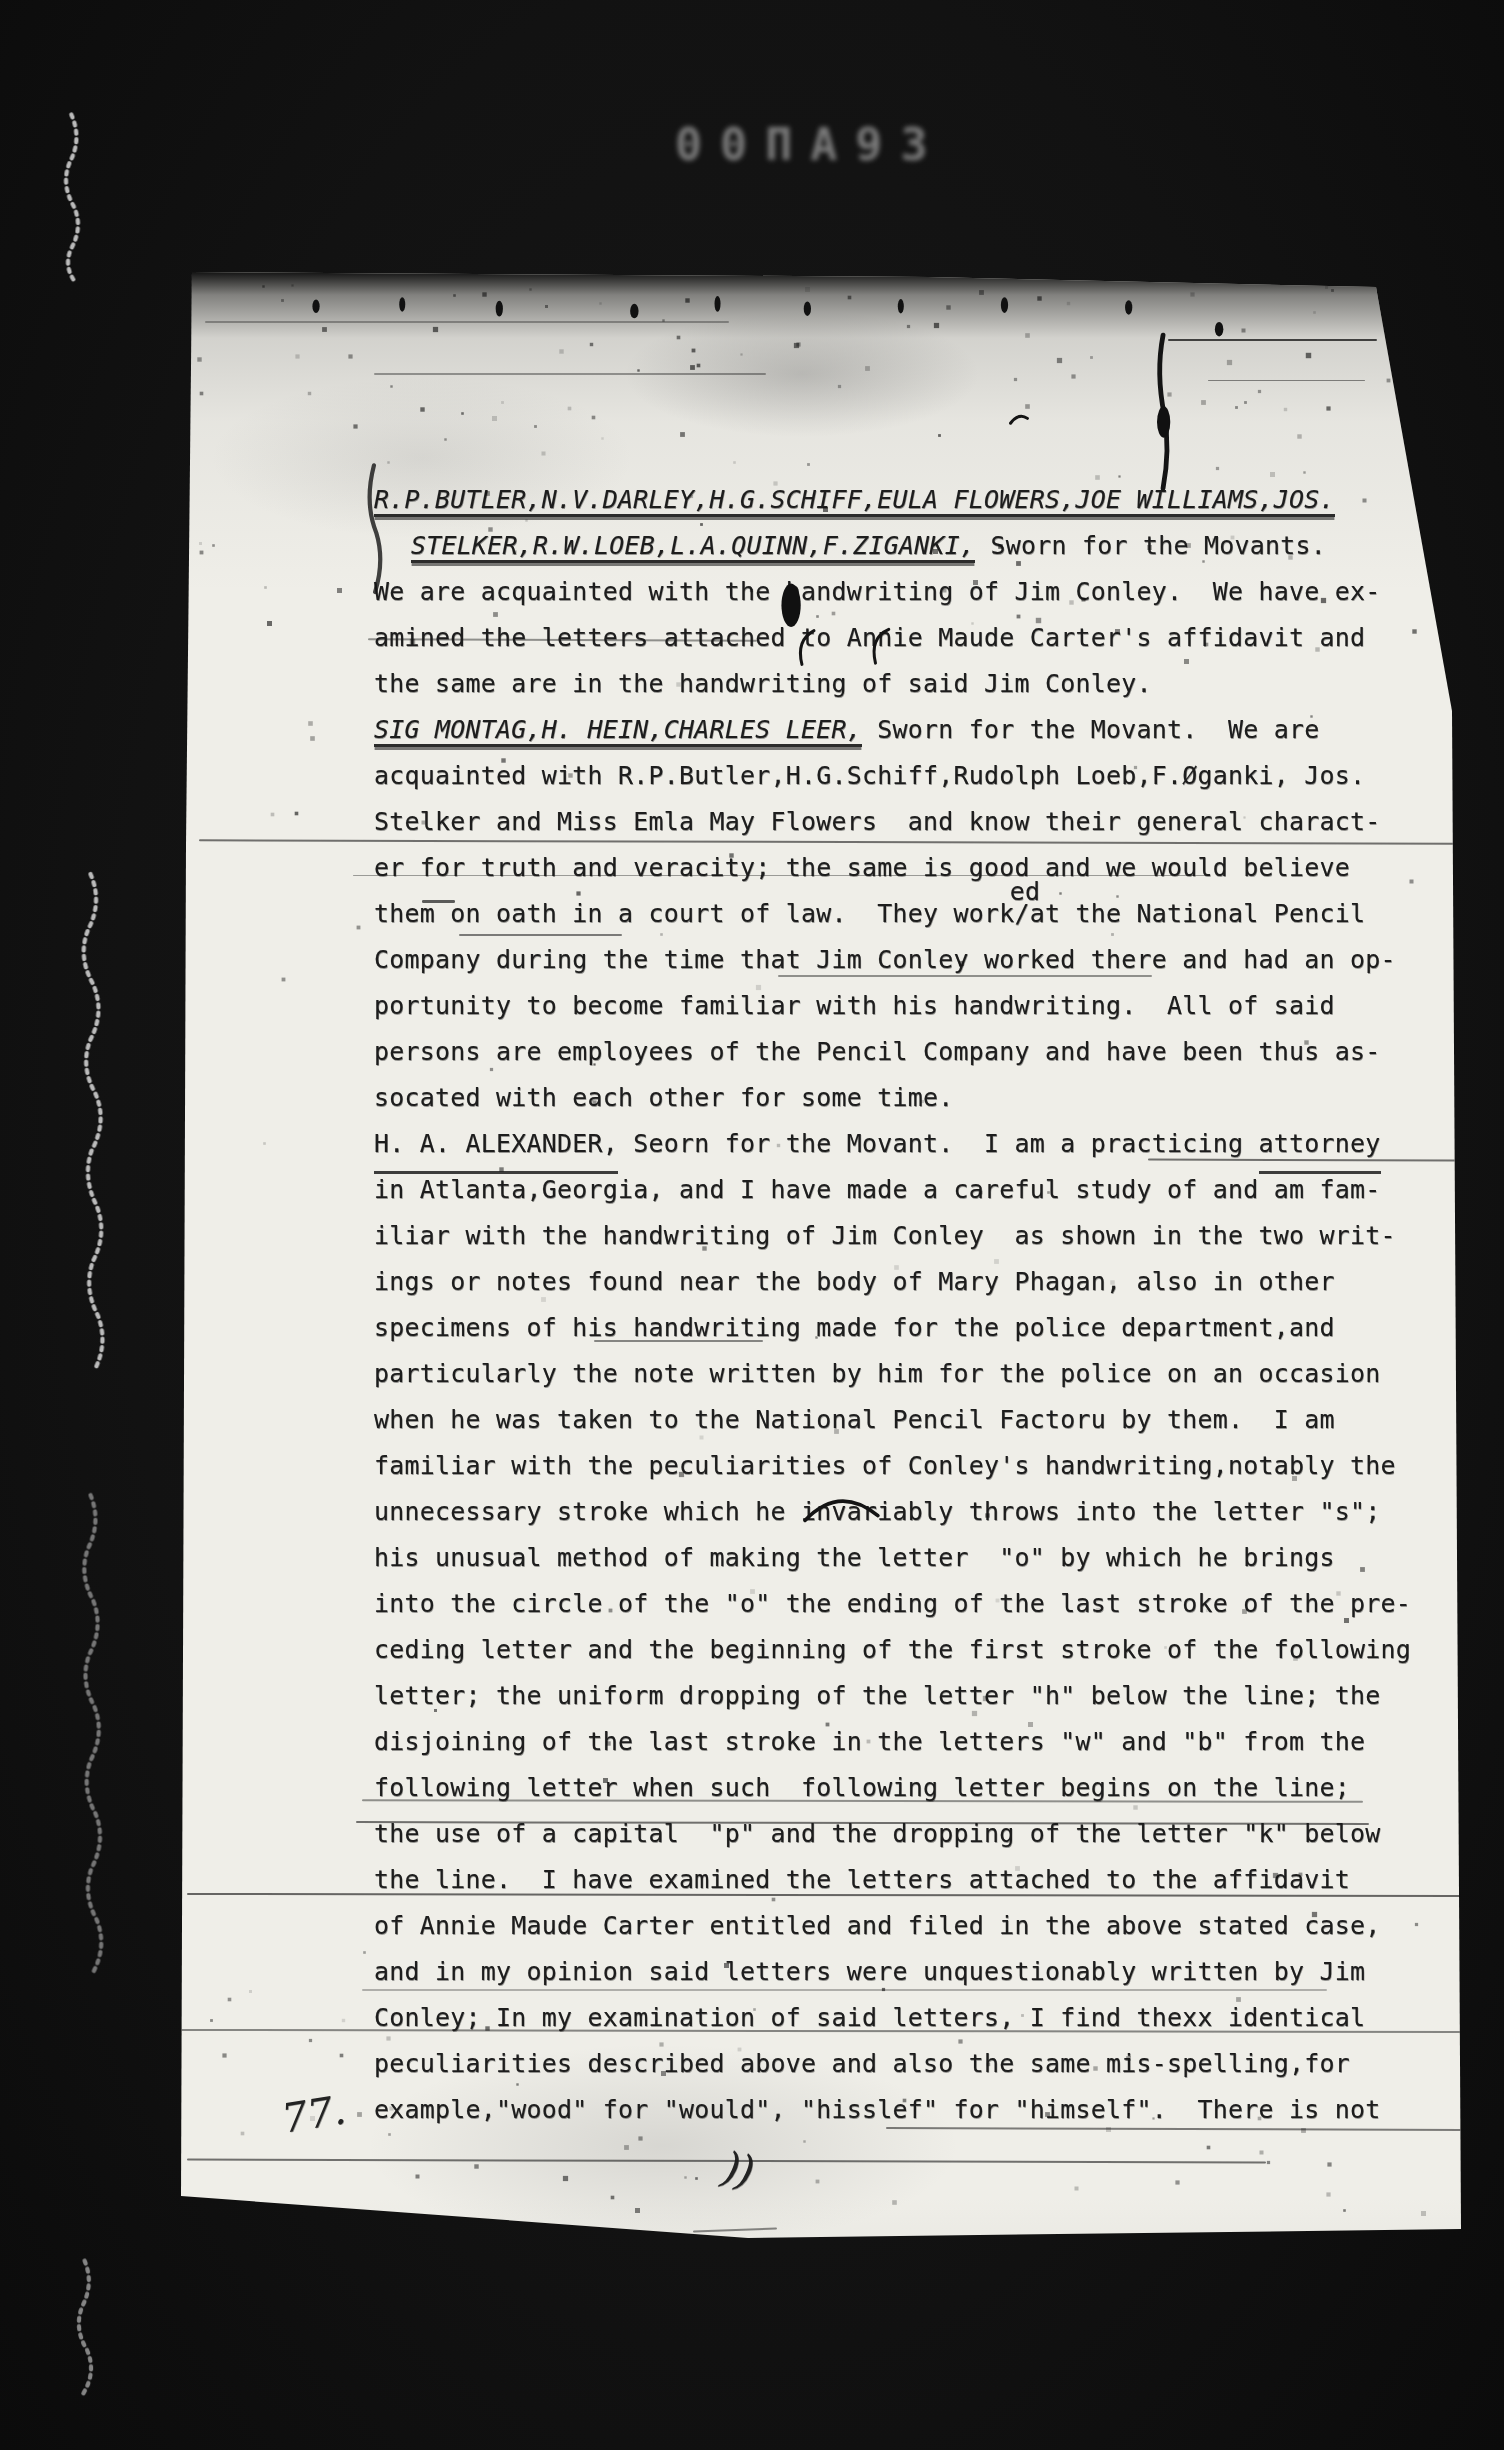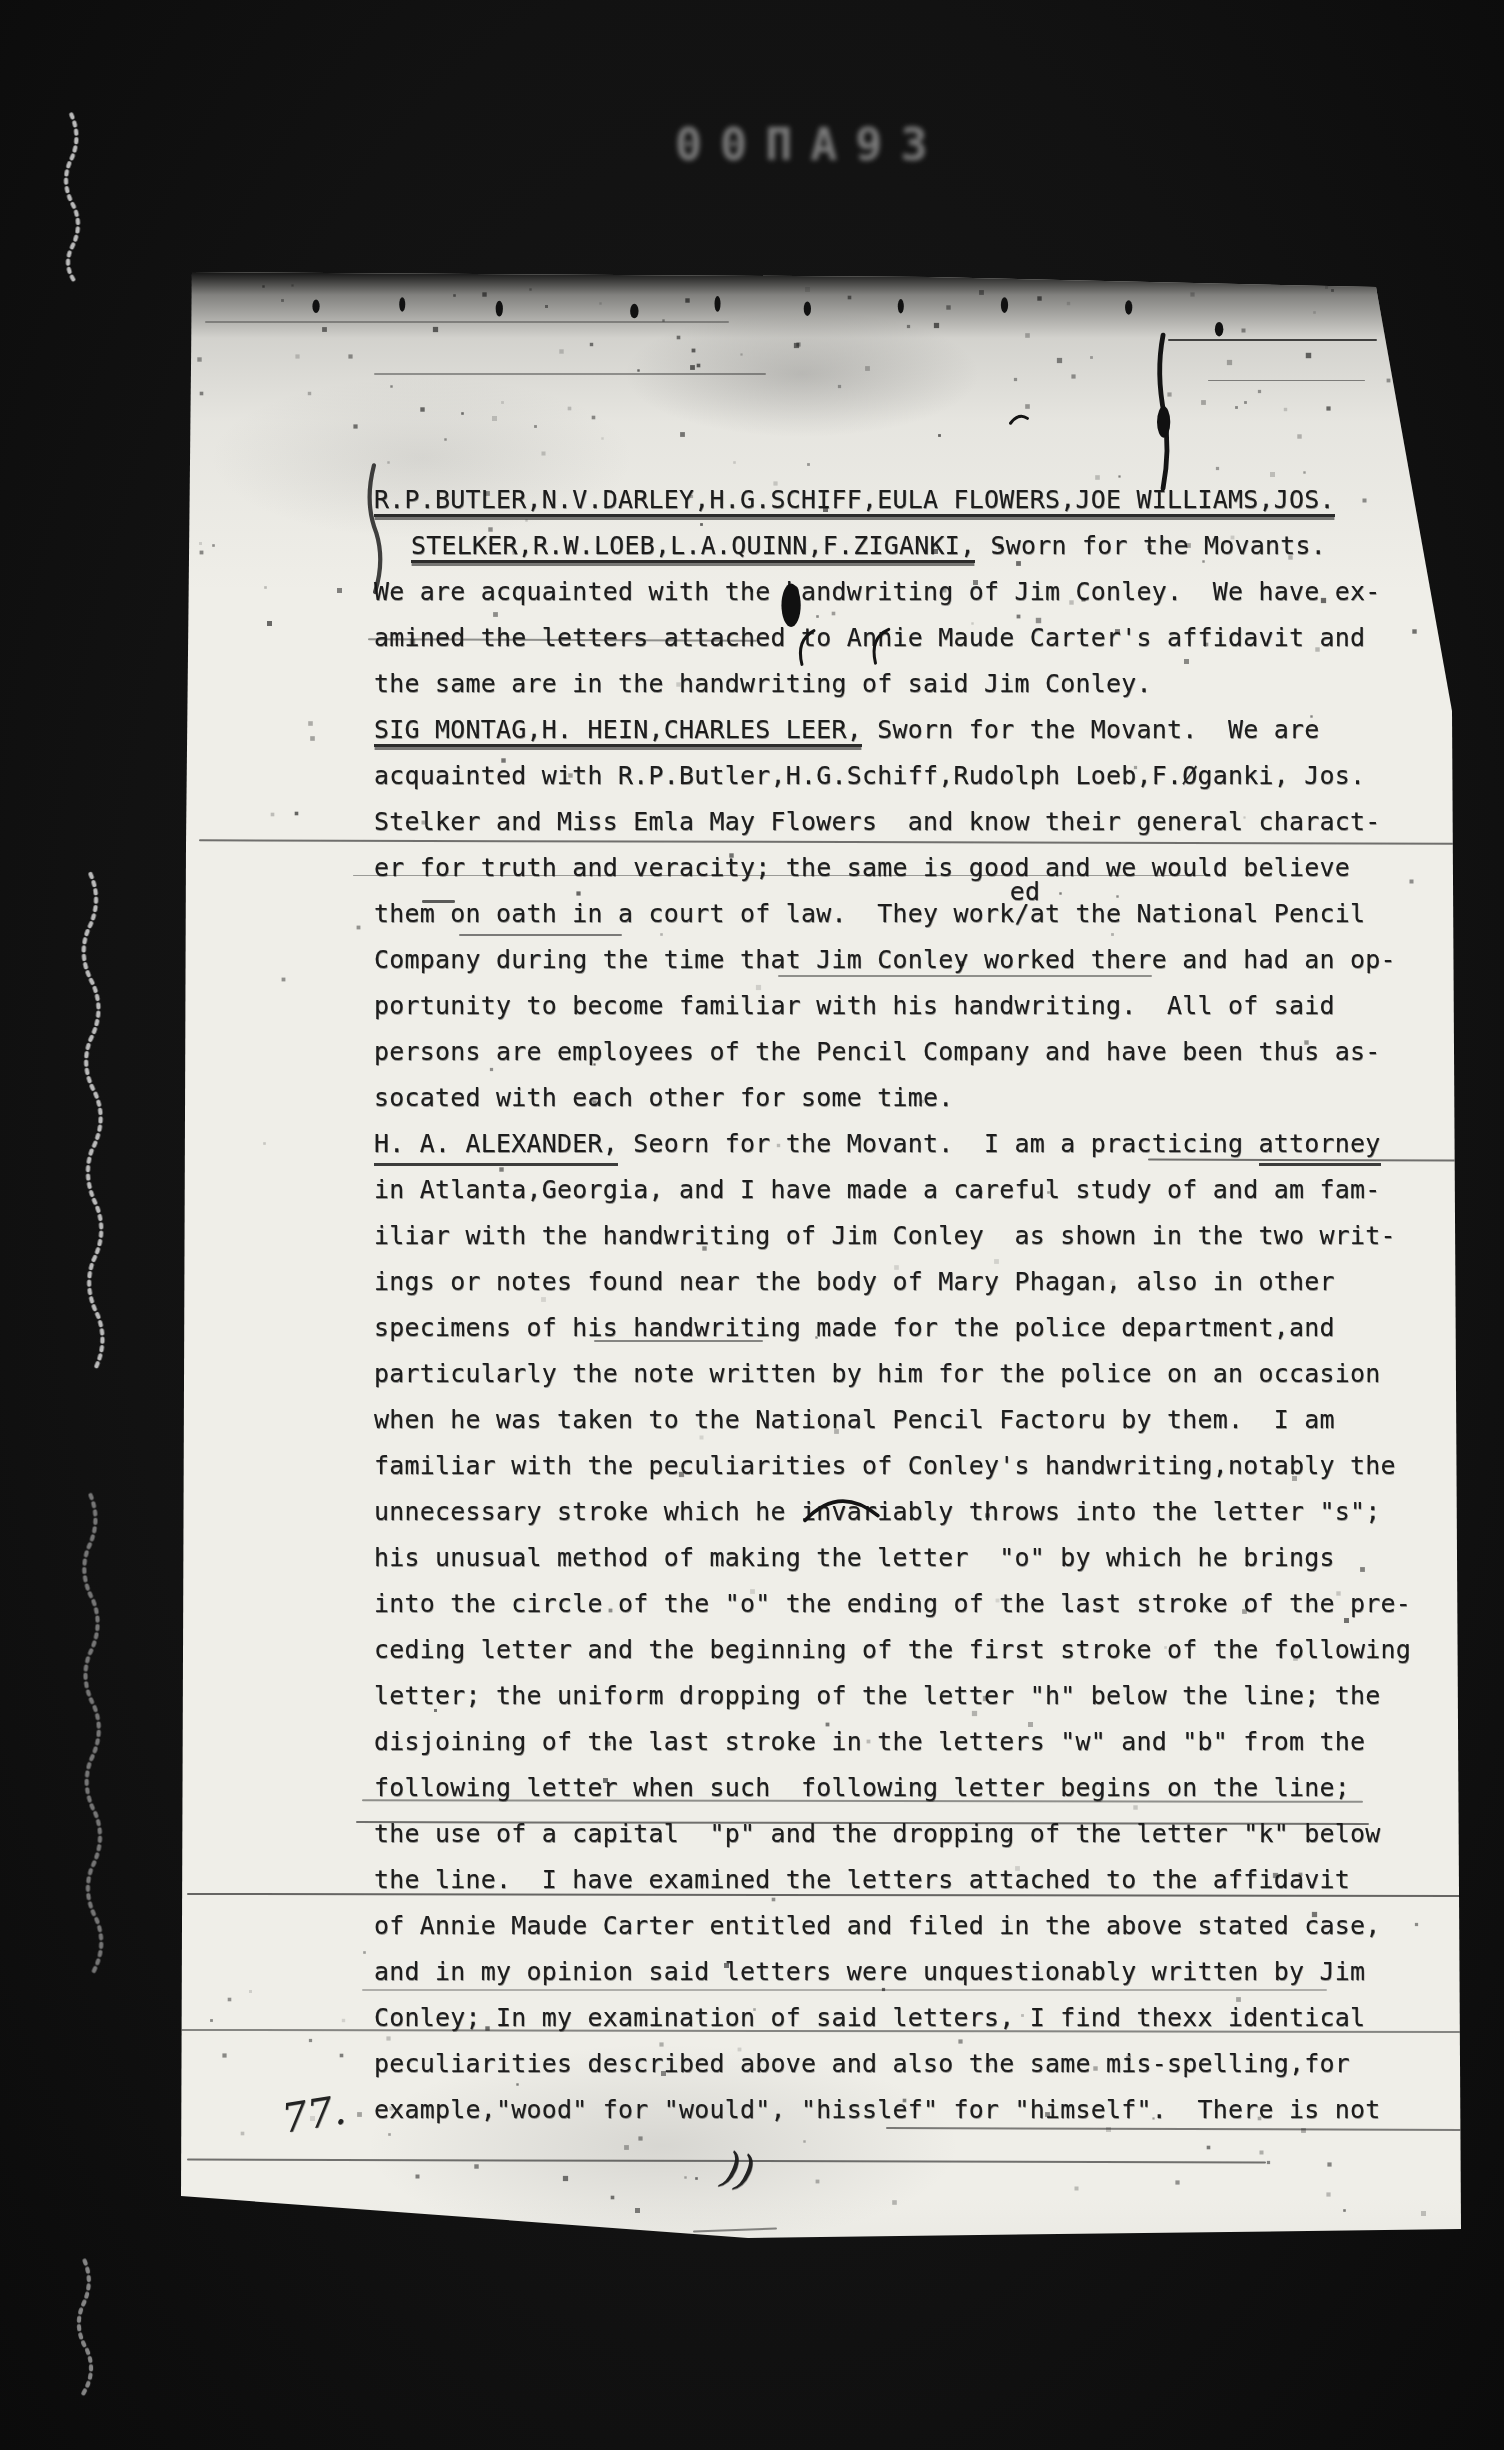--- a/index.html
+++ b/index.html
@@ -22,22 +22,22 @@
       radial-gradient(ellipse 253px 90px at 802px 374px, rgba(90,90,90,.28), rgba(0,0,0,0) 70%),
       radial-gradient(ellipse 301px 115px at 422px 458px, rgba(120,120,120,.16), rgba(0,0,0,0) 70%),
       radial-gradient(ellipse 422px 145px at 663px 2146px, rgba(120,120,120,.20), rgba(0,0,0,0) 70%),
       linear-gradient(0deg, rgba(90,90,90,.30) 0px, rgba(120,120,120,.12) 109px, rgba(0,0,0,0) 253px);}
   
   .doc-text{position:absolute;left:374px;top:477px;width:1091px;
         font-size:25px;letter-spacing:0.2px;line-height:46px;color:#1d1d1d;
         text-shadow:0.4px 0.5px 0 rgba(25,25,25,.42), -0.2px -0.1px 0 rgba(25,25,25,.22);
         filter:blur(0.2px);white-space:pre;}
   .tl{height:46px;}
-  .u1{border-bottom:3px solid rgba(28,28,28,.85);padding-bottom:5px;}
-  .u2{border-bottom:3px solid rgba(22,22,22,.9);box-shadow:0 3.6px 0 -0.6px rgba(22,22,22,.55);}
+  .u1{border-bottom:3px solid rgba(28,28,28,.85);padding-bottom:13px;}
+  .u2{border-bottom:3px solid rgba(22,22,22,.9);box-shadow:0 3.6px 0 -0.6px rgba(22,22,22,.55);font-style:italic;}
   .sup{display:inline-block;width:0;transform:translate(-4.8px,-22px);overflow:visible;}
   
   .hand{position:absolute;font-family:"DejaVu Serif", serif;font-style:italic;color:#232323;}
   .margin-number{left:282px;top:2091px;font-size:40px;transform:rotate(-9deg);
         text-shadow:0.6px 0.6px 0.6px rgba(30,30,30,.4);}
   .bottom-mark{left:723px;top:2144px;font-size:43px;transform:rotate(13deg);
         letter-spacing:-2.4px;text-shadow:0.6px 0.6px 0.6px rgba(30,30,30,.4);}
   
   .streak{position:absolute;background:#1b1b1b;border-radius:1.2px;pointer-events:none;}
   .speck{position:absolute;width:0.6px;height:0.6px;pointer-events:none;}

